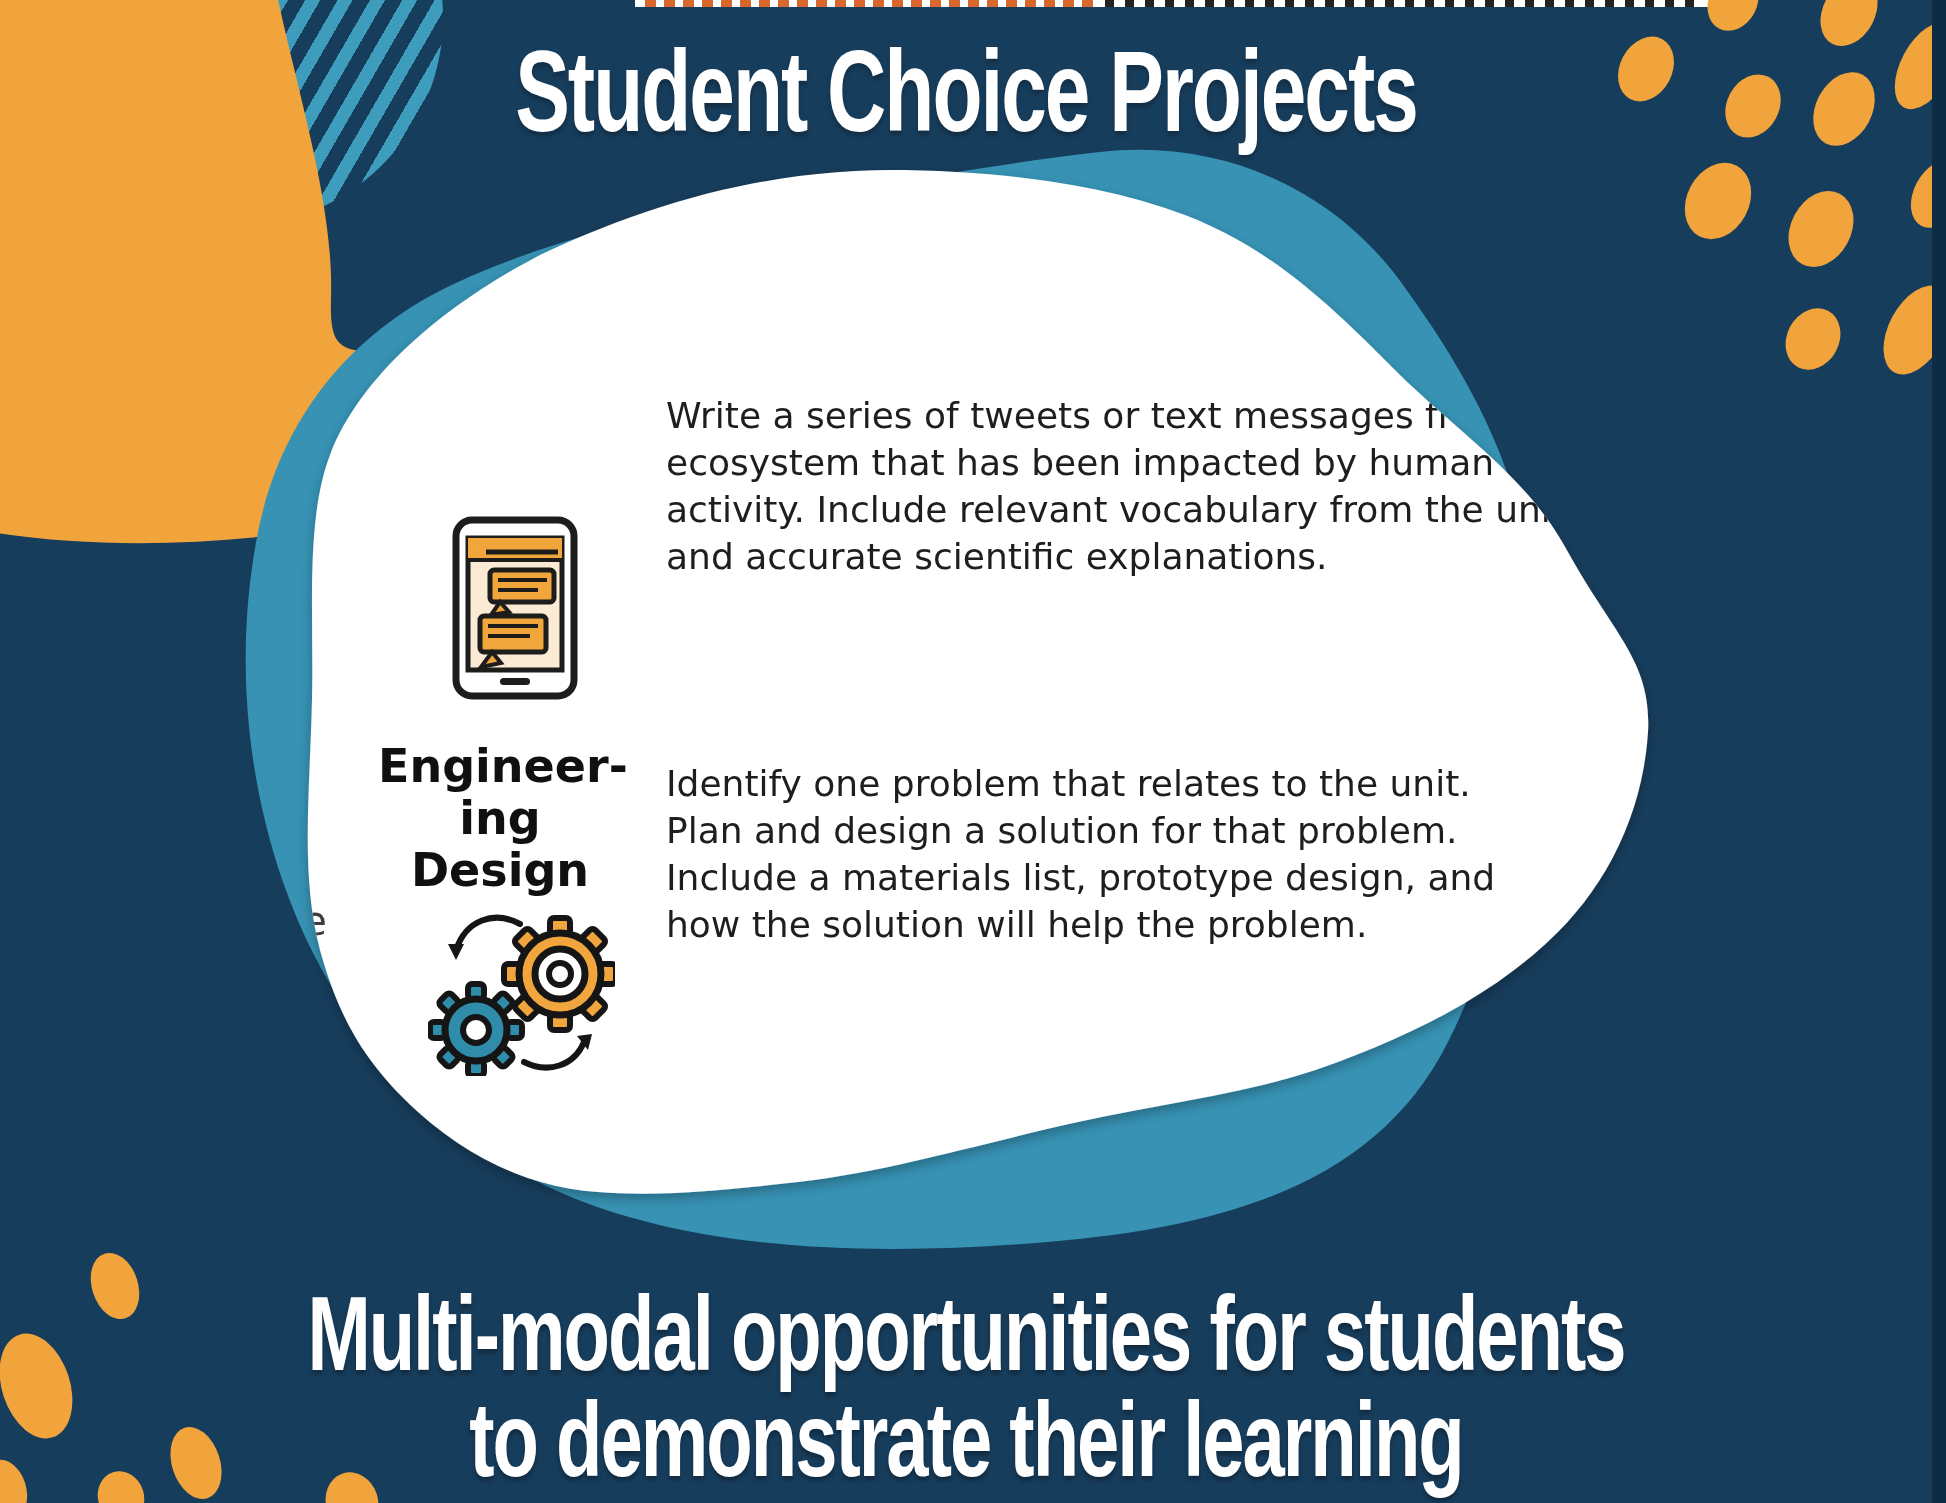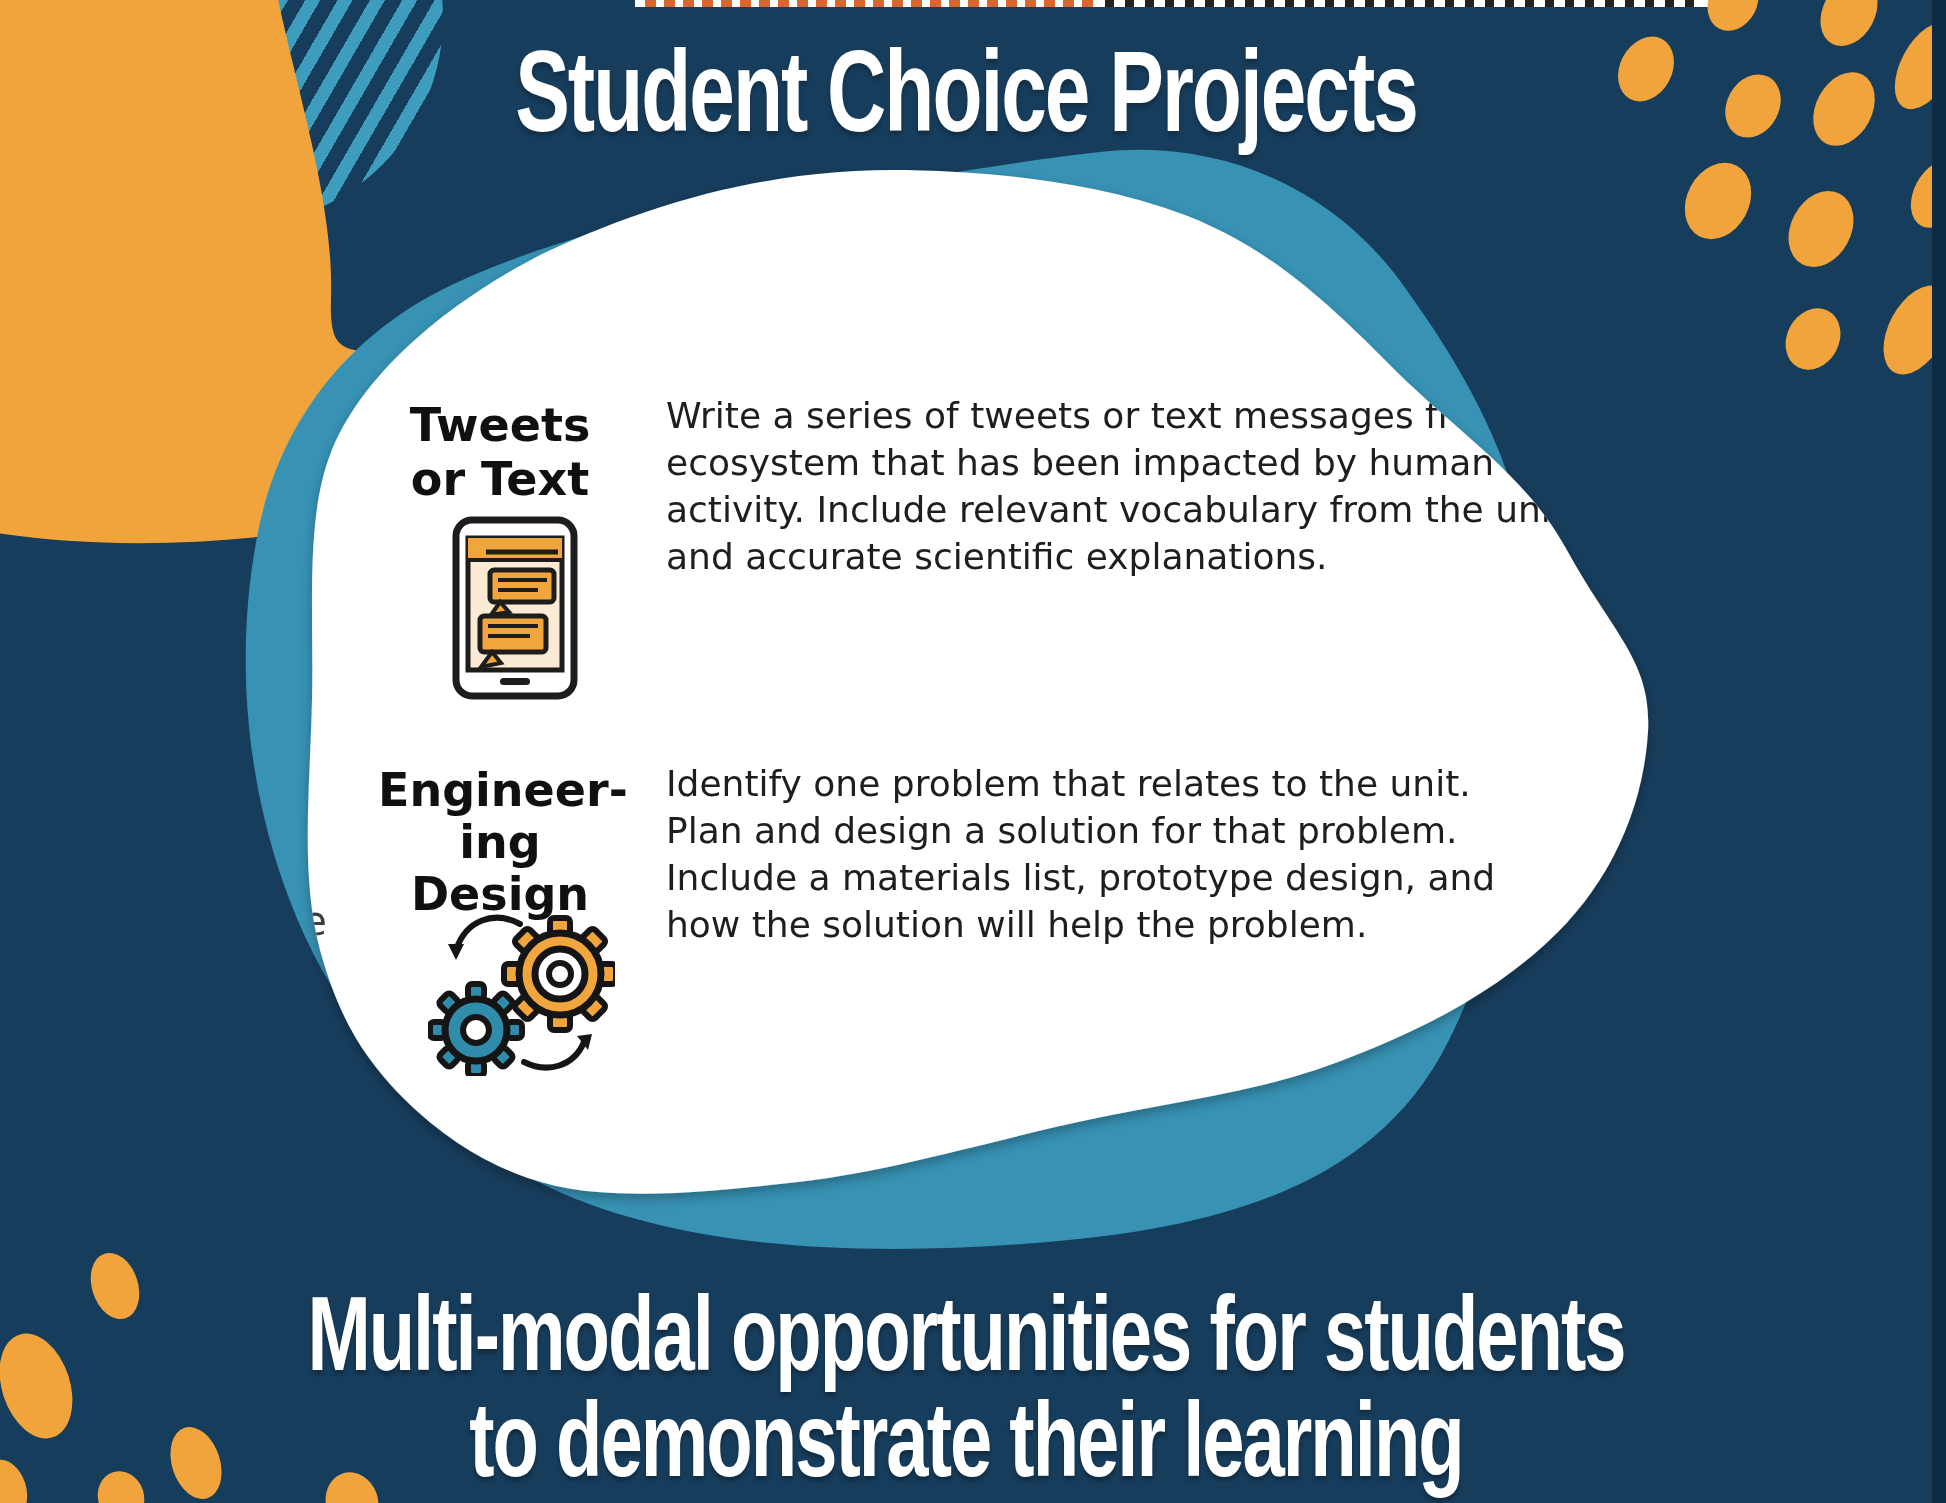--- a/index.html
+++ b/index.html
@@ -39,21 +39,21 @@
   .blob-content{
     position:absolute;left:0;top:0;width:1946px;height:1503px;z-index:6;
     color:#1E1E1E;font-family:"DejaVu Sans",sans-serif;
     clip-path:path("M 540 255 C 660 198 780 168 905 170 C 1010 172 1105 185 1185 215 C 1268 247 1325 300 1385 360 C 1455 432 1525 472 1568 552 C 1614 635 1652 662 1648 732 C 1643 812 1608 882 1558 932 C 1498 992 1418 1032 1338 1062 C 1253 1094 1168 1102 1078 1122 C 983 1143 888 1172 798 1182 C 728 1190 658 1197 598 1192 C 528 1187 468 1157 418 1112 C 363 1062 338 1015 320 950 C 300 875 310 790 312 700 C 314 615 305 520 330 455 C 362 372 450 302 540 255 Z");
   }
   .row-heading{
     position:absolute;text-align:center;font-weight:bold;color:#101010;
     font-size:46px;line-height:54px;white-space:pre-line;letter-spacing:0px;
   }
   .h-row1{left:398px;top:398px;width:204px;}
-  .h-row2{left:378px;top:764px;width:244px;line-height:52px;}
+  .h-row2{left:378px;top:740px;width:244px;line-height:52px;}
   .row-text{
     position:absolute;left:666px;font-size:36px;line-height:47px;
     white-space:pre-line;color:#1E1E1E;width:1000px;
   }
   .t-row1{top:392px;}
   .t-row2{top:760px;}
   .icon-wrap{position:absolute;}
   .phone-pos{left:452px;top:516px;}
   .gears-pos{left:428px;top:910px;}
   .fragment{position:absolute;color:#3d3d3d;font-family:"DejaVu Sans",sans-serif;}
@@ -105,22 +105,20 @@
       </filter>
     </defs>
     <path fill="#3792B4" d="M 1100 152 C 1225 138 1340 192 1408 292 C 1470 378 1528 482 1533 602 C 1538 742 1518 902 1448 1042 C 1378 1182 1228 1227 1048 1242 C 868 1257 678 1252 538 1182 C 418 1122 328 1012 283 882 C 243 767 236 642 258 532 C 280 422 348 332 458 282 C 578 227 718 202 848 187 C 938 177 1008 162 1100 152 Z"></path>
     <path fill="#FFFFFF" filter="url(#ws)" d="M 540 255 C 660 198 780 168 905 170 C 1010 172 1105 185 1185 215 C 1268 247 1325 300 1385 360 C 1455 432 1525 472 1568 552 C 1614 635 1652 662 1648 732 C 1643 812 1608 882 1558 932 C 1498 992 1418 1032 1338 1062 C 1253 1094 1168 1102 1078 1122 C 983 1143 888 1172 798 1182 C 728 1190 658 1197 598 1192 C 528 1187 468 1157 418 1112 C 363 1062 338 1015 320 950 C 300 875 310 790 312 700 C 314 615 305 520 330 455 C 362 372 450 302 540 255 Z"></path>
   </svg>
 
   <div class="title">Student Choice Projects</div>
 
   <div class="blob-content">
 
-    <div class="row-heading h-row1">Tweets
-or Text</div>
 
     <div class="icon-wrap phone-pos">
       <svg width="126" height="184" viewBox="0 0 126 184">
         <rect x="4" y="4" width="118" height="176" rx="16" fill="#fff" stroke="#1d1d1b" stroke-width="7"></rect>
         <rect x="16" y="22" width="94" height="132" fill="#FBEAD4" stroke="#1d1d1b" stroke-width="5"></rect>
         <rect x="16" y="22" width="94" height="22" fill="#F0A63C"></rect>
         <line x1="34" y1="36" x2="106" y2="36" stroke="#1d1d1b" stroke-width="5"></line>
         <line x1="16" y1="44" x2="110" y2="44" stroke="#1d1d1b" stroke-width="4"></line>
         <g>
           <rect x="38" y="54" width="64" height="32" rx="4" fill="#F0A63C" stroke="#1d1d1b" stroke-width="5"></rect>

